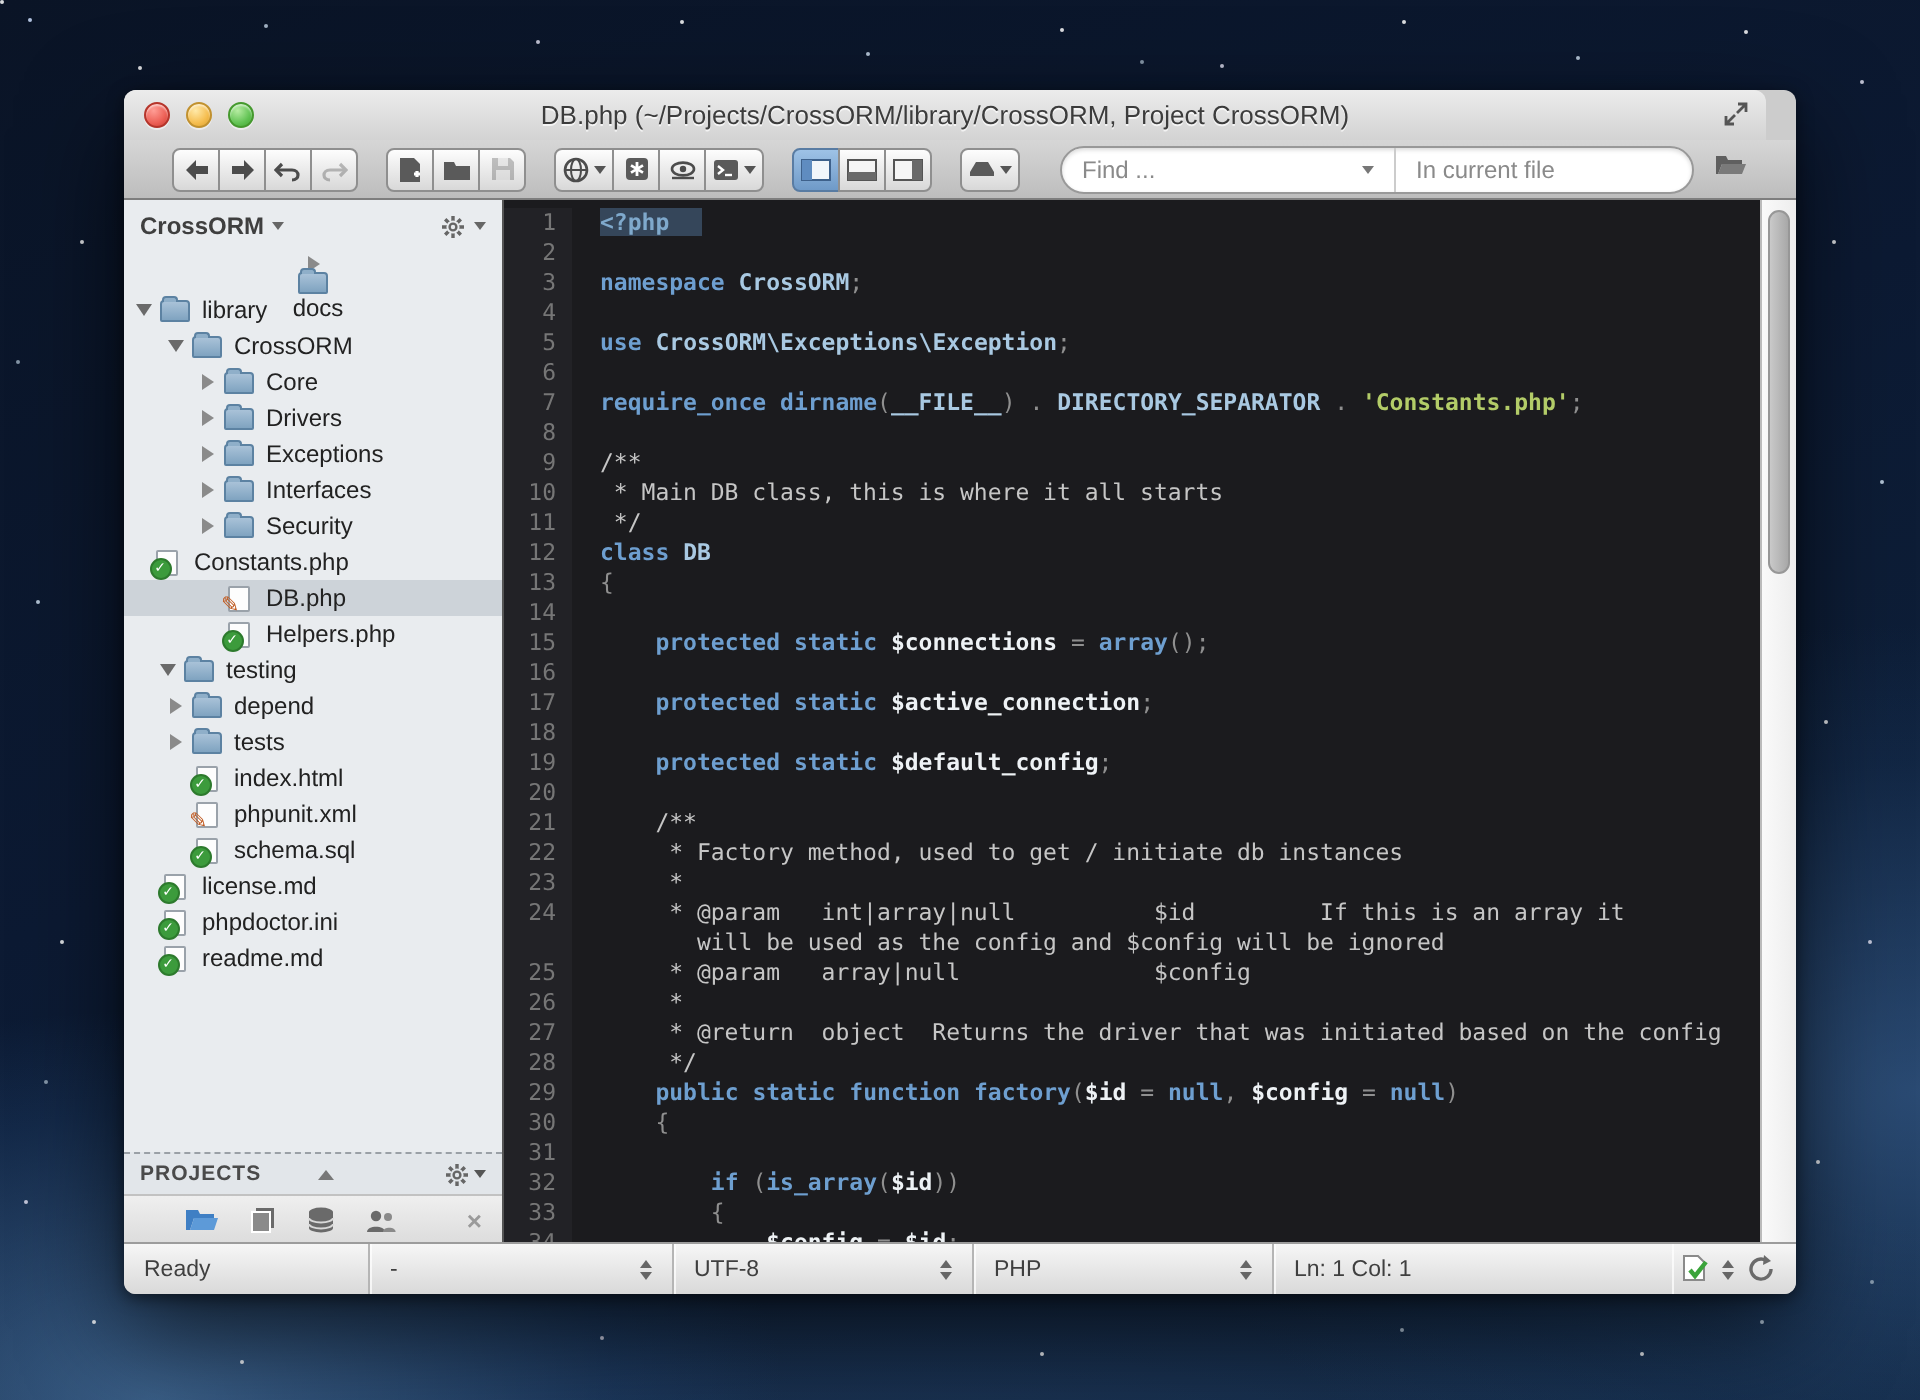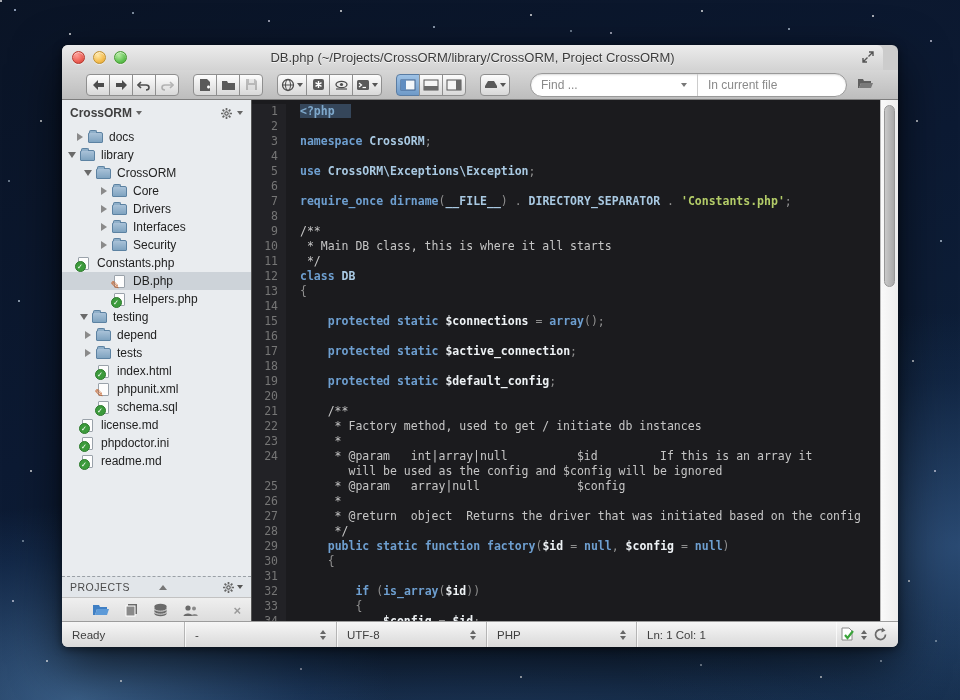--- a/index.html
+++ b/index.html
@@ -68,21 +68,21 @@
   .ticn{width:18px;flex:none;display:inline-flex;justify-content:center;position:relative;}
   .fold{width:15px;height:11px;background:linear-gradient(#a9c2d8,#7fa3c0);border:1px solid #5c82a2;border-radius:2px 2px 1px 1px;position:relative;box-sizing:border-box;}
   .fold::before{content:"";position:absolute;left:0px;top:-3px;width:6px;height:2px;background:#8fafc9;border:1px solid #5c82a2;border-bottom:none;border-radius:2px 2px 0 0;}
   .file{width:11px;height:13px;background:#fdfdfd;border:1px solid #9aa2aa;border-radius:1px;position:relative;box-sizing:border-box;}
   .badge{position:absolute;left:-4px;bottom:-3px;font-size:9px;line-height:9px;}
   .badge.check{color:#fff;background:#3c9b3c;border:1px solid #2d7a2d;border-radius:50%;width:9px;height:9px;display:flex;align-items:center;justify-content:center;font-size:7px;}
   .badge.pencil{color:#c05a20;font-size:11px;transform:rotate(0deg);}
   .tlabel{margin-left:5px;}
   
   .projects-header{height:20px;border-top:1px dashed #9aa0a6;display:flex;align-items:center;padding:0 8px;
-    font-size:10.5px;font-weight:normal;letter-spacing:.5px;color:#4a4a4a;background:#e2e6ea;}
+    font-size:10.5px;font-weight:bold;letter-spacing:.5px;color:#4a4a4a;background:#e2e6ea;}
   .ph-collapse{margin-left:auto;margin-right:26px;width:0;height:0;border-bottom:5px solid #777;border-left:4px solid transparent;border-right:4px solid transparent;}
   .projects-icons{height:24px;background:linear-gradient(#efefef,#dcdcdc);border-top:1px solid #c2c2c2;
     display:flex;align-items:center;gap:14px;padding:0 10px 0 30px;}
   .pi-close{margin-left:auto;color:#9a9a9a;font-size:13px;font-weight:bold;}
   
   .editor{flex:1;background:#1b1b1e;overflow:hidden;position:relative;font-family:"DejaVu Sans Mono",monospace;font-size:11.5px;line-height:15px;padding-top:4px;box-sizing:border-box;}
   .cl{display:flex;height:15px;white-space:pre;}
   .ln{width:34px;flex:none;text-align:right;padding-right:8px;color:#767676;background:#222226;box-sizing:border-box;font-weight:normal;}
   .ct{padding-left:14px;font-weight:bold;}
   .tk-hl{color:#7fa9cc;background:#35465a;padding-right:16px;}
@@ -265,21 +265,21 @@
           <span class="sb-gear">
             <svg width="13" height="13" viewBox="0 0 13 13">
                 <path d="M6.5 1 V12 M1 6.5 H12 M2.6 2.6 L10.4 10.4 M10.4 2.6 L2.6 10.4" stroke="#666" stroke-width="1.7"></path>
                 <circle cx="6.5" cy="6.5" r="2.8" fill="#666" stroke="#e9ecef" stroke-width="1"></circle>
                 <circle cx="6.5" cy="6.5" r="1.1" fill="#e9ecef"></circle>
               </svg>
             <span class="caret"></span>
           </span>
         </div>
         <div class="tree" id="tree">
-            <div class="trow" style="padding-left: 12px;">
+            <div class="trow" style="padding-left: 0; flex-direction: column;">
               <span class="disc c"></span>
               <span class="ticn">
                 <span class="fold"></span>
               </span>
               <span class="tlabel">docs</span>
             </div>
             <div class="trow" style="padding-left: 4px;">
               <span class="disc e"></span>
               <span class="ticn">
                 <span class="fold"></span>
@@ -299,20 +299,27 @@
                 <span class="fold"></span>
               </span>
               <span class="tlabel">Core</span>
             </div>
             <div class="trow" style="padding-left: 36px;">
               <span class="disc c"></span>
               <span class="ticn">
                 <span class="fold"></span>
               </span>
               <span class="tlabel">Drivers</span>
+            </div>
+            <div class="trow" style="padding-left: 36px;">
+              <span class="disc c"></span>
+              <span class="ticn">
+                <span class="fold"></span>
+              </span>
+              <span class="tlabel">Exceptions</span>
             </div>
             <div class="trow" style="padding-left: 36px;">
               <span class="disc c"></span>
               <span class="ticn">
                 <span class="fold"></span>
               </span>
               <span class="tlabel">Interfaces</span>
             </div>
             <div class="trow" style="padding-left: 36px;">
               <span class="disc c"></span>

